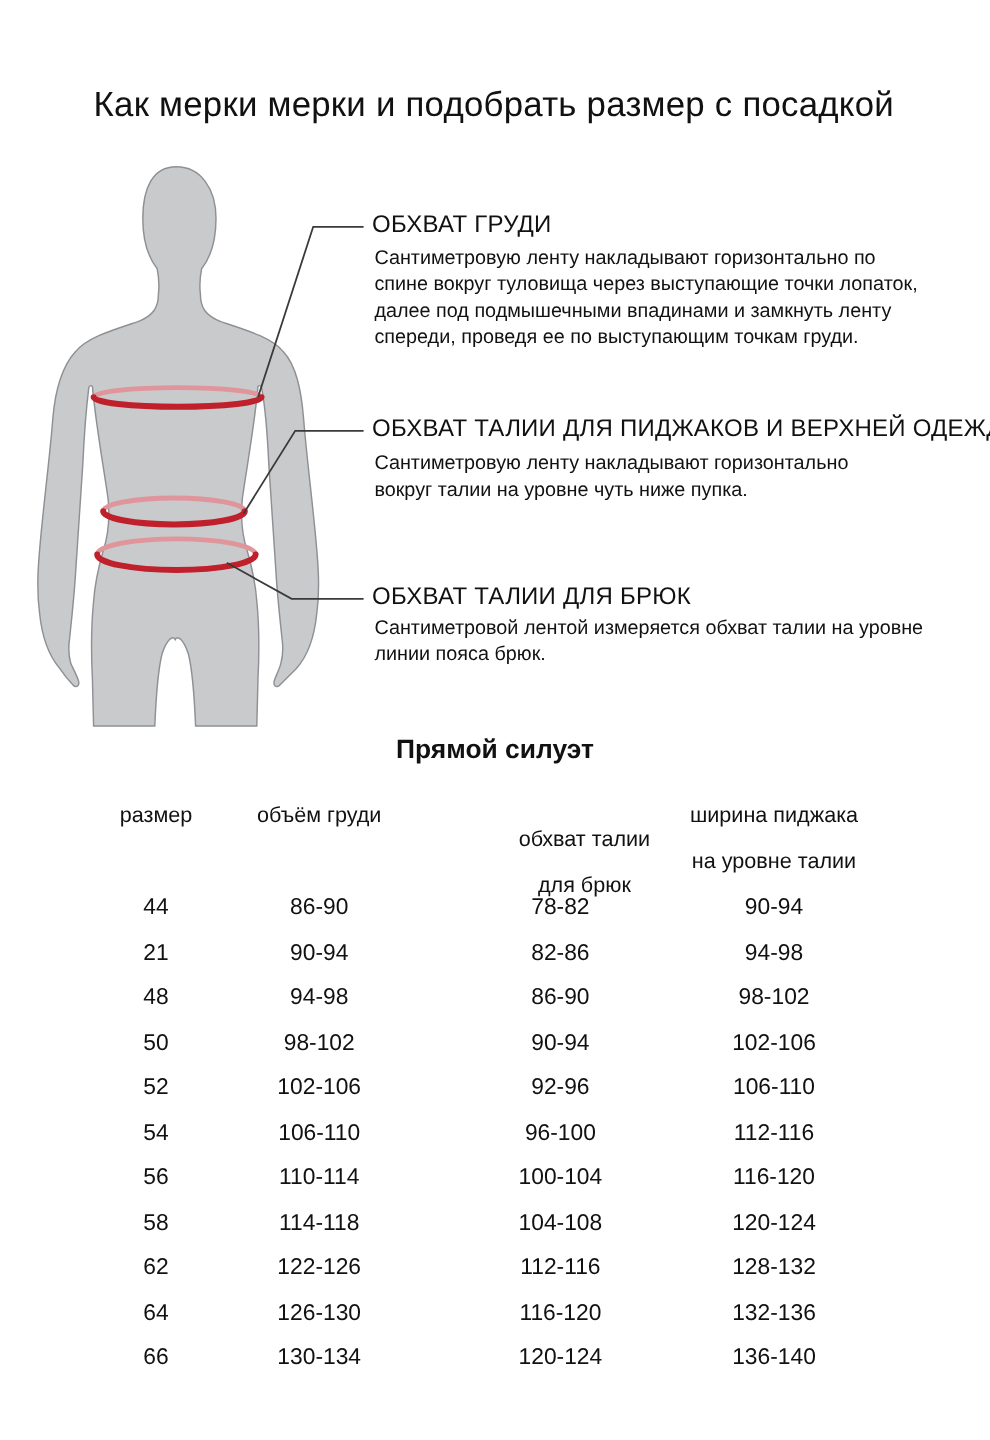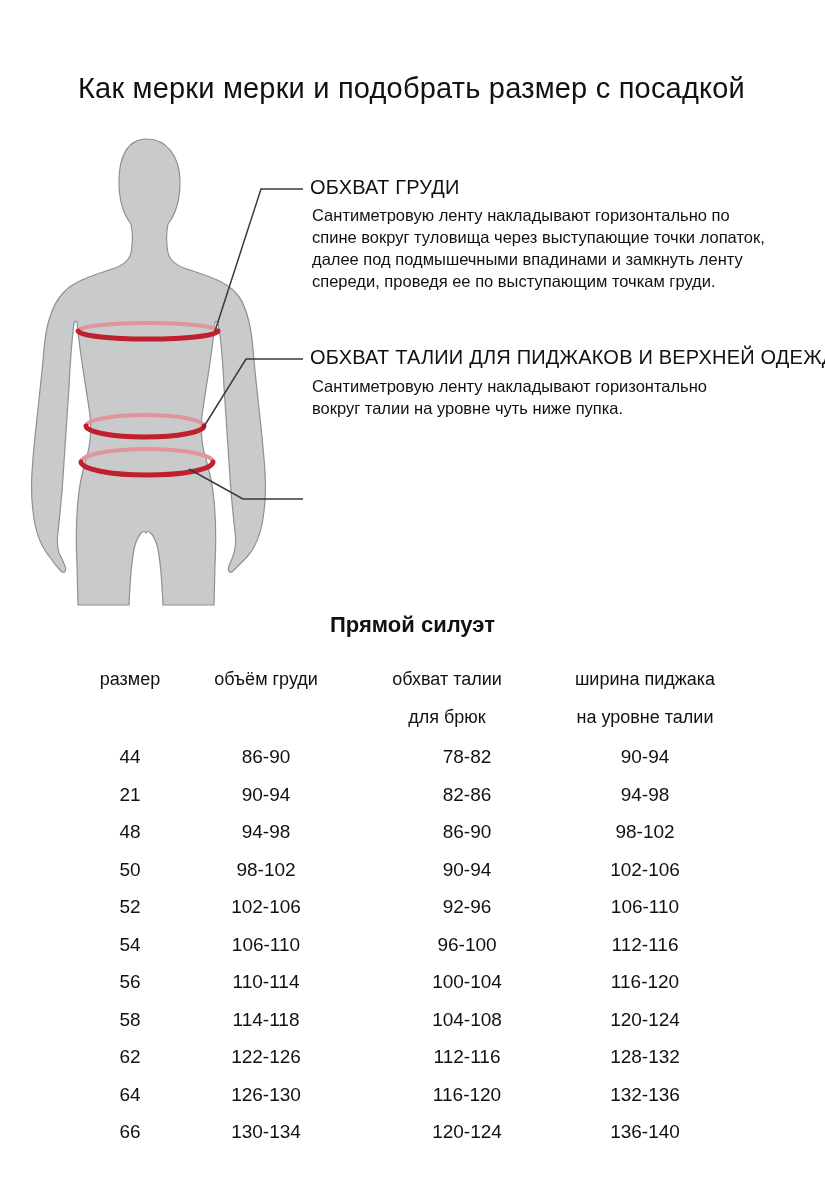--- a/index.html
+++ b/index.html
@@ -8,21 +8,21 @@
   .abs{position:absolute;}
   .page-title{left:78px;top:72px;font-size:29px;font-weight:400;letter-spacing:0.2px;white-space:nowrap;}
   .figure-svg{left:0;top:125px;width:310px;height:490px;}
   .sec-heading{left:310px;font-size:20px;font-weight:400;white-space:nowrap;letter-spacing:0.2px;}
   .sec-body{left:312px;font-size:16.5px;line-height:22px;white-space:pre-line;}
   .s1h{top:176px;} .s1b{top:204px;}
   .s2h{top:346px;} .s2b{top:375px;}
   .s3h{top:486px;} .s3b{top:512px;}
   .table-title{left:0;top:612px;width:825px;text-align:center;font-size:22px;font-weight:700;}
   .hcell{position:absolute;transform:translateX(-50%);white-space:nowrap;font-size:18px;line-height:22px;}
-  .hc1{left:130px;} .hc2{left:266px;} .hc3{left:447px;} .hc4{left:645px;}
+  .hc1{left:130px;} .hc2{left:266px;} .hc3{left:487px;margin-top:20px;} .hc4{left:645px;}
   .hrow1{top:668px;} .hrow2{top:706px;}
   .rows-wrap{left:0;top:738px;width:793px;height:452px;}
   .trow{position:relative;width:825px;height:37.5px;}
   .tcell{position:absolute;top:0;transform:translateX(-50%);font-size:19px;line-height:37.5px;white-space:nowrap;}
 </style>
 </head>
 <body>
 
 <div class="page">
 
@@ -75,20 +75,23 @@
   <div class="abs sec-heading s1h">ОБХВАТ ГРУДИ</div>
   <div class="abs sec-body s1b">Сантиметровую ленту накладывают горизонтально по
 спине вокруг туловища через выступающие точки лопаток,
 далее под подмышечными впадинами и замкнуть ленту
 спереди, проведя ее по выступающим точкам груди.</div>
 
   <div class="abs sec-heading s2h">ОБХВАТ ТАЛИИ ДЛЯ ПИДЖАКОВ И ВЕРХНЕЙ ОДЕЖДЫ</div>
   <div class="abs sec-body s2b">Сантиметровую  ленту накладывают горизонтально
 вокруг талии на уровне чуть ниже пупка.</div>
 
+  <div class="abs sec-heading s3h">ОБХВАТ ТАЛИИ ДЛЯ БРЮК</div>
+  <div class="abs sec-body s3b">Сантиметровой лентой измеряется обхват талии на уровне
+линии пояса брюк.</div>
 
   <div class="abs table-title">Прямой силуэт</div>
 
   <div>
     <span class="hcell hc1 hrow1">размер</span>
     <span class="hcell hc2 hrow1">объём груди</span>
     <span class="hcell hc3 hrow1">обхват талии</span>
     <span class="hcell hc3 hrow2">для брюк</span>
     <span class="hcell hc4 hrow1">ширина пиджака</span>
     <span class="hcell hc4 hrow2">на уровне талии</span>

